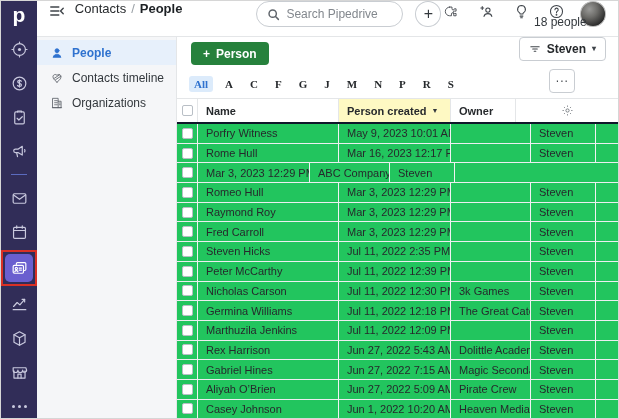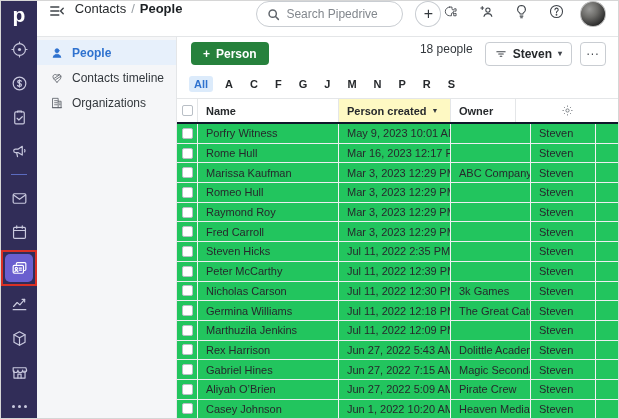--- a/index.html
+++ b/index.html
@@ -54,34 +54,34 @@
   .subnav-item.active { background:#e7f0fb; color:#2f72cf; font-weight:bold; }
   .subnav-item.active svg { stroke:#2f72cf; fill:#2f72cf; }
 
   .content { flex:1; min-width:0; display:flex; flex-direction:column; background:#fff; }
 
   
   .toolbar { height:33px; flex:0 0 33px; display:flex; align-items:center; padding:0 12px 0 14px; }
   .btn-person { background:#26813c; color:#fff; border:none; border-radius:4px; height:23px; padding:0 12px;
                 font-size:12px; font-weight:bold; display:flex; align-items:center; gap:6px; cursor:pointer;
                 font-family:"Liberation Sans", sans-serif; }
-  .toolbar-right { margin-left:auto; display:flex; align-items:flex-start; gap:8px; }
+  .toolbar-right { margin-left:auto; display:flex; align-items:center; gap:8px;flex-direction:column; }
   .people-count { font-size:12px; color:#33383d; margin-right:4px; }
   .btn-filter { height:24px; border:1px solid #c9cdd2; border-radius:4px; background:#fff; display:flex; align-items:center;
                 gap:6px; padding:0 9px; font-size:12px; font-weight:bold; color:#26292c; cursor:pointer;
                 font-family:"Liberation Sans", sans-serif; }
   .btn-filter svg { width:12px; height:12px; stroke:#40454b; stroke-width:1.6; fill:none; stroke-linecap:round; }
   .caret-down { font-size:8px; color:#40454b; }
   .btn-more { height:24px; width:26px; border:1px solid #c9cdd2; border-radius:4px; background:#fff; font-size:12px;
               color:#40454b; cursor:pointer; display:flex; align-items:center; justify-content:center; letter-spacing:1px;
               font-family:"Liberation Sans", sans-serif; padding-bottom:6px; }
 
   
   .alphabet { height:28px; flex:0 0 28px; display:flex; align-items:center; gap:7px; padding-left:12px; }
-  .alpha { font-size:11px; font-weight:bold; color:#26292c; cursor:pointer; padding:2px 5px; border-radius:3px; min-width:13px; text-align:center; }
+  .alpha { font-size:11px; font-weight:bold; color:#26292c; cursor:pointer; padding:2px 5px; border-radius:3px; min-width:13px; text-align:center;font-family:Liberation Serif, serif; }
   .alpha.active { color:#2f72cf; background:#dcebfb; }
 
   
   .table { flex:1; display:flex; flex-direction:column; overflow:hidden; border-top:1px solid #e4e6e8; }
   .thead { height:25px; flex:0 0 25px; display:flex; border-bottom:2px solid #0f172a; background:#fff; font-weight:bold; font-size:11px; }
   .thead .hcell { display:flex; align-items:center; padding-left:8px; border-left:1px solid #e4e6e8; white-space:nowrap; overflow:hidden; }
   .thead .hcell.first { border-left:none; justify-content:center; padding-left:0; }
   .hcell.sorted { background:#fef9c3; }
   .sort-caret { font-size:7px; margin-left:5px; color:#33383d; }
   .hcell.gearcol { justify-content:center; padding-left:0; }
@@ -341,21 +341,20 @@
                 <div class="cell c1">Rome Hull</div>
                 <div class="cell c2">Mar 16, 2023 12:17 PM</div>
                 <div class="cell c3"></div>
                 <div class="cell c4">Steven</div>
                 <div class="cell c5"></div>
               </div>
               <div class="trow">
                 <div class="cell first c0">
                   <span class="cb"></span>
                 </div>
-                <div class="cell c1">Marissa Kaufman</div>
                 <div class="cell c2">Mar 3, 2023 12:29 PM</div>
                 <div class="cell c3">ABC Company</div>
                 <div class="cell c4">Steven</div>
                 <div class="cell c5"></div>
               </div>
               <div class="trow">
                 <div class="cell first c0">
                   <span class="cb"></span>
                 </div>
                 <div class="cell c1">Romeo Hull</div>

